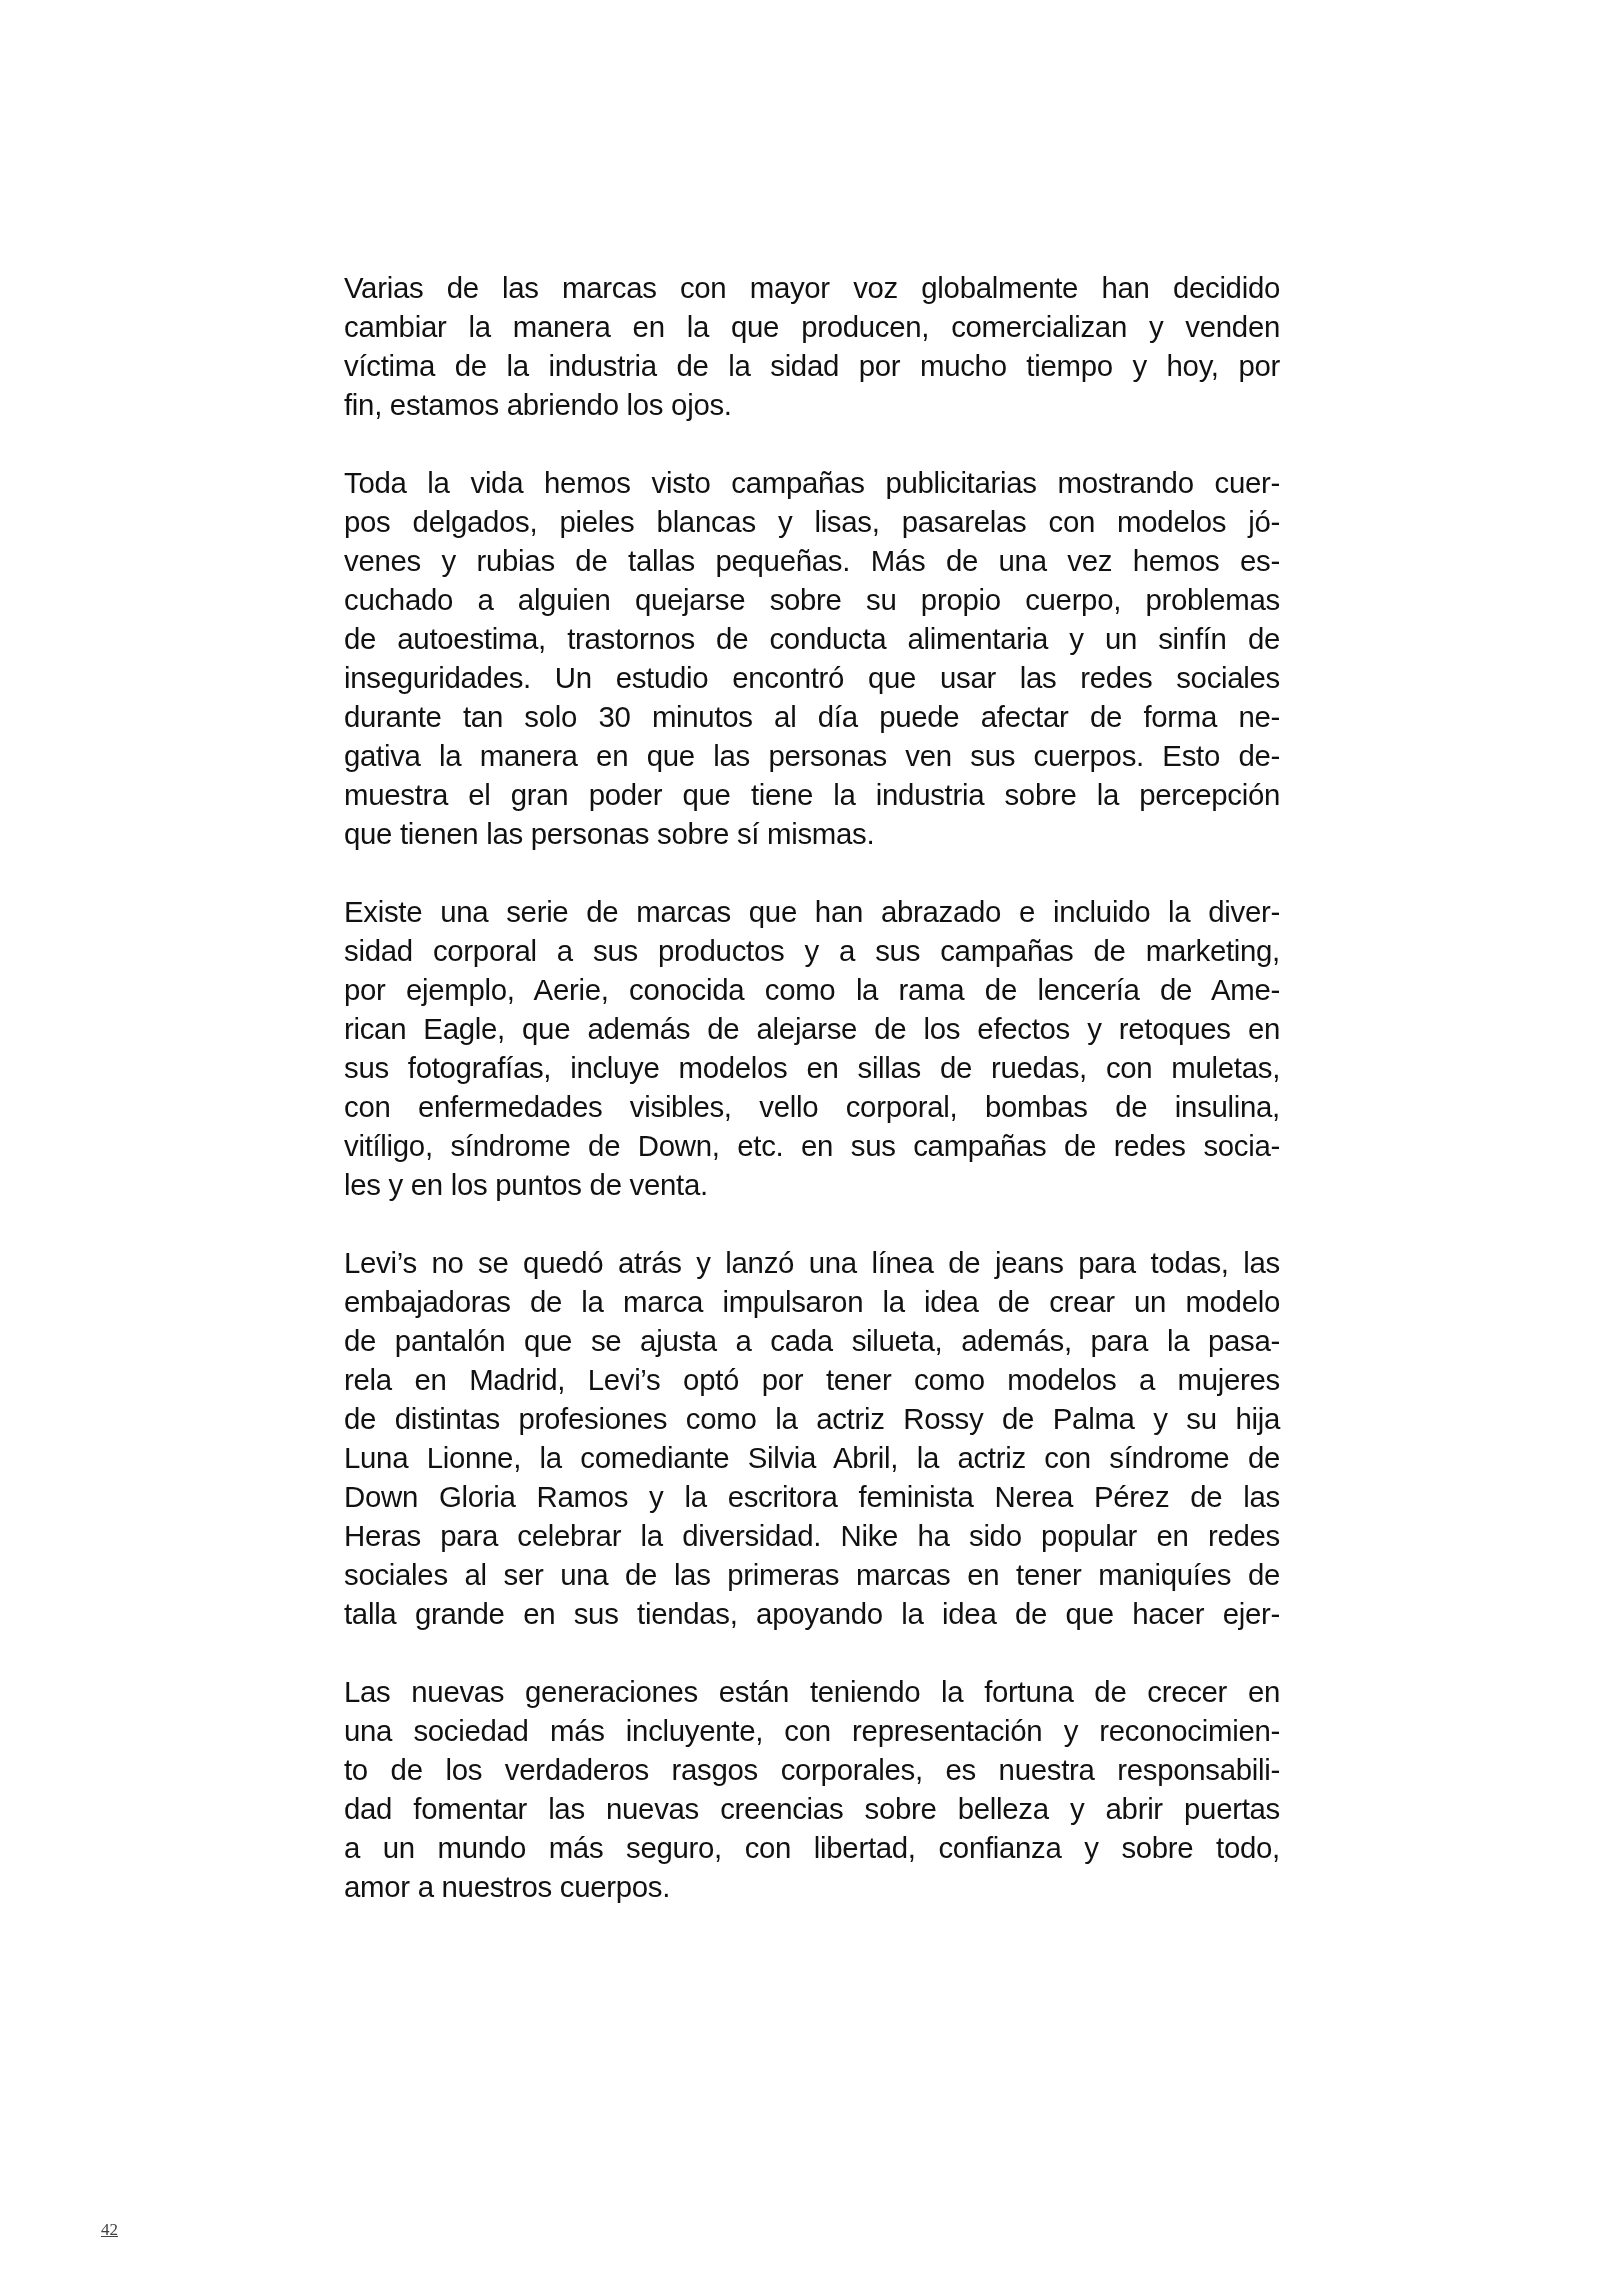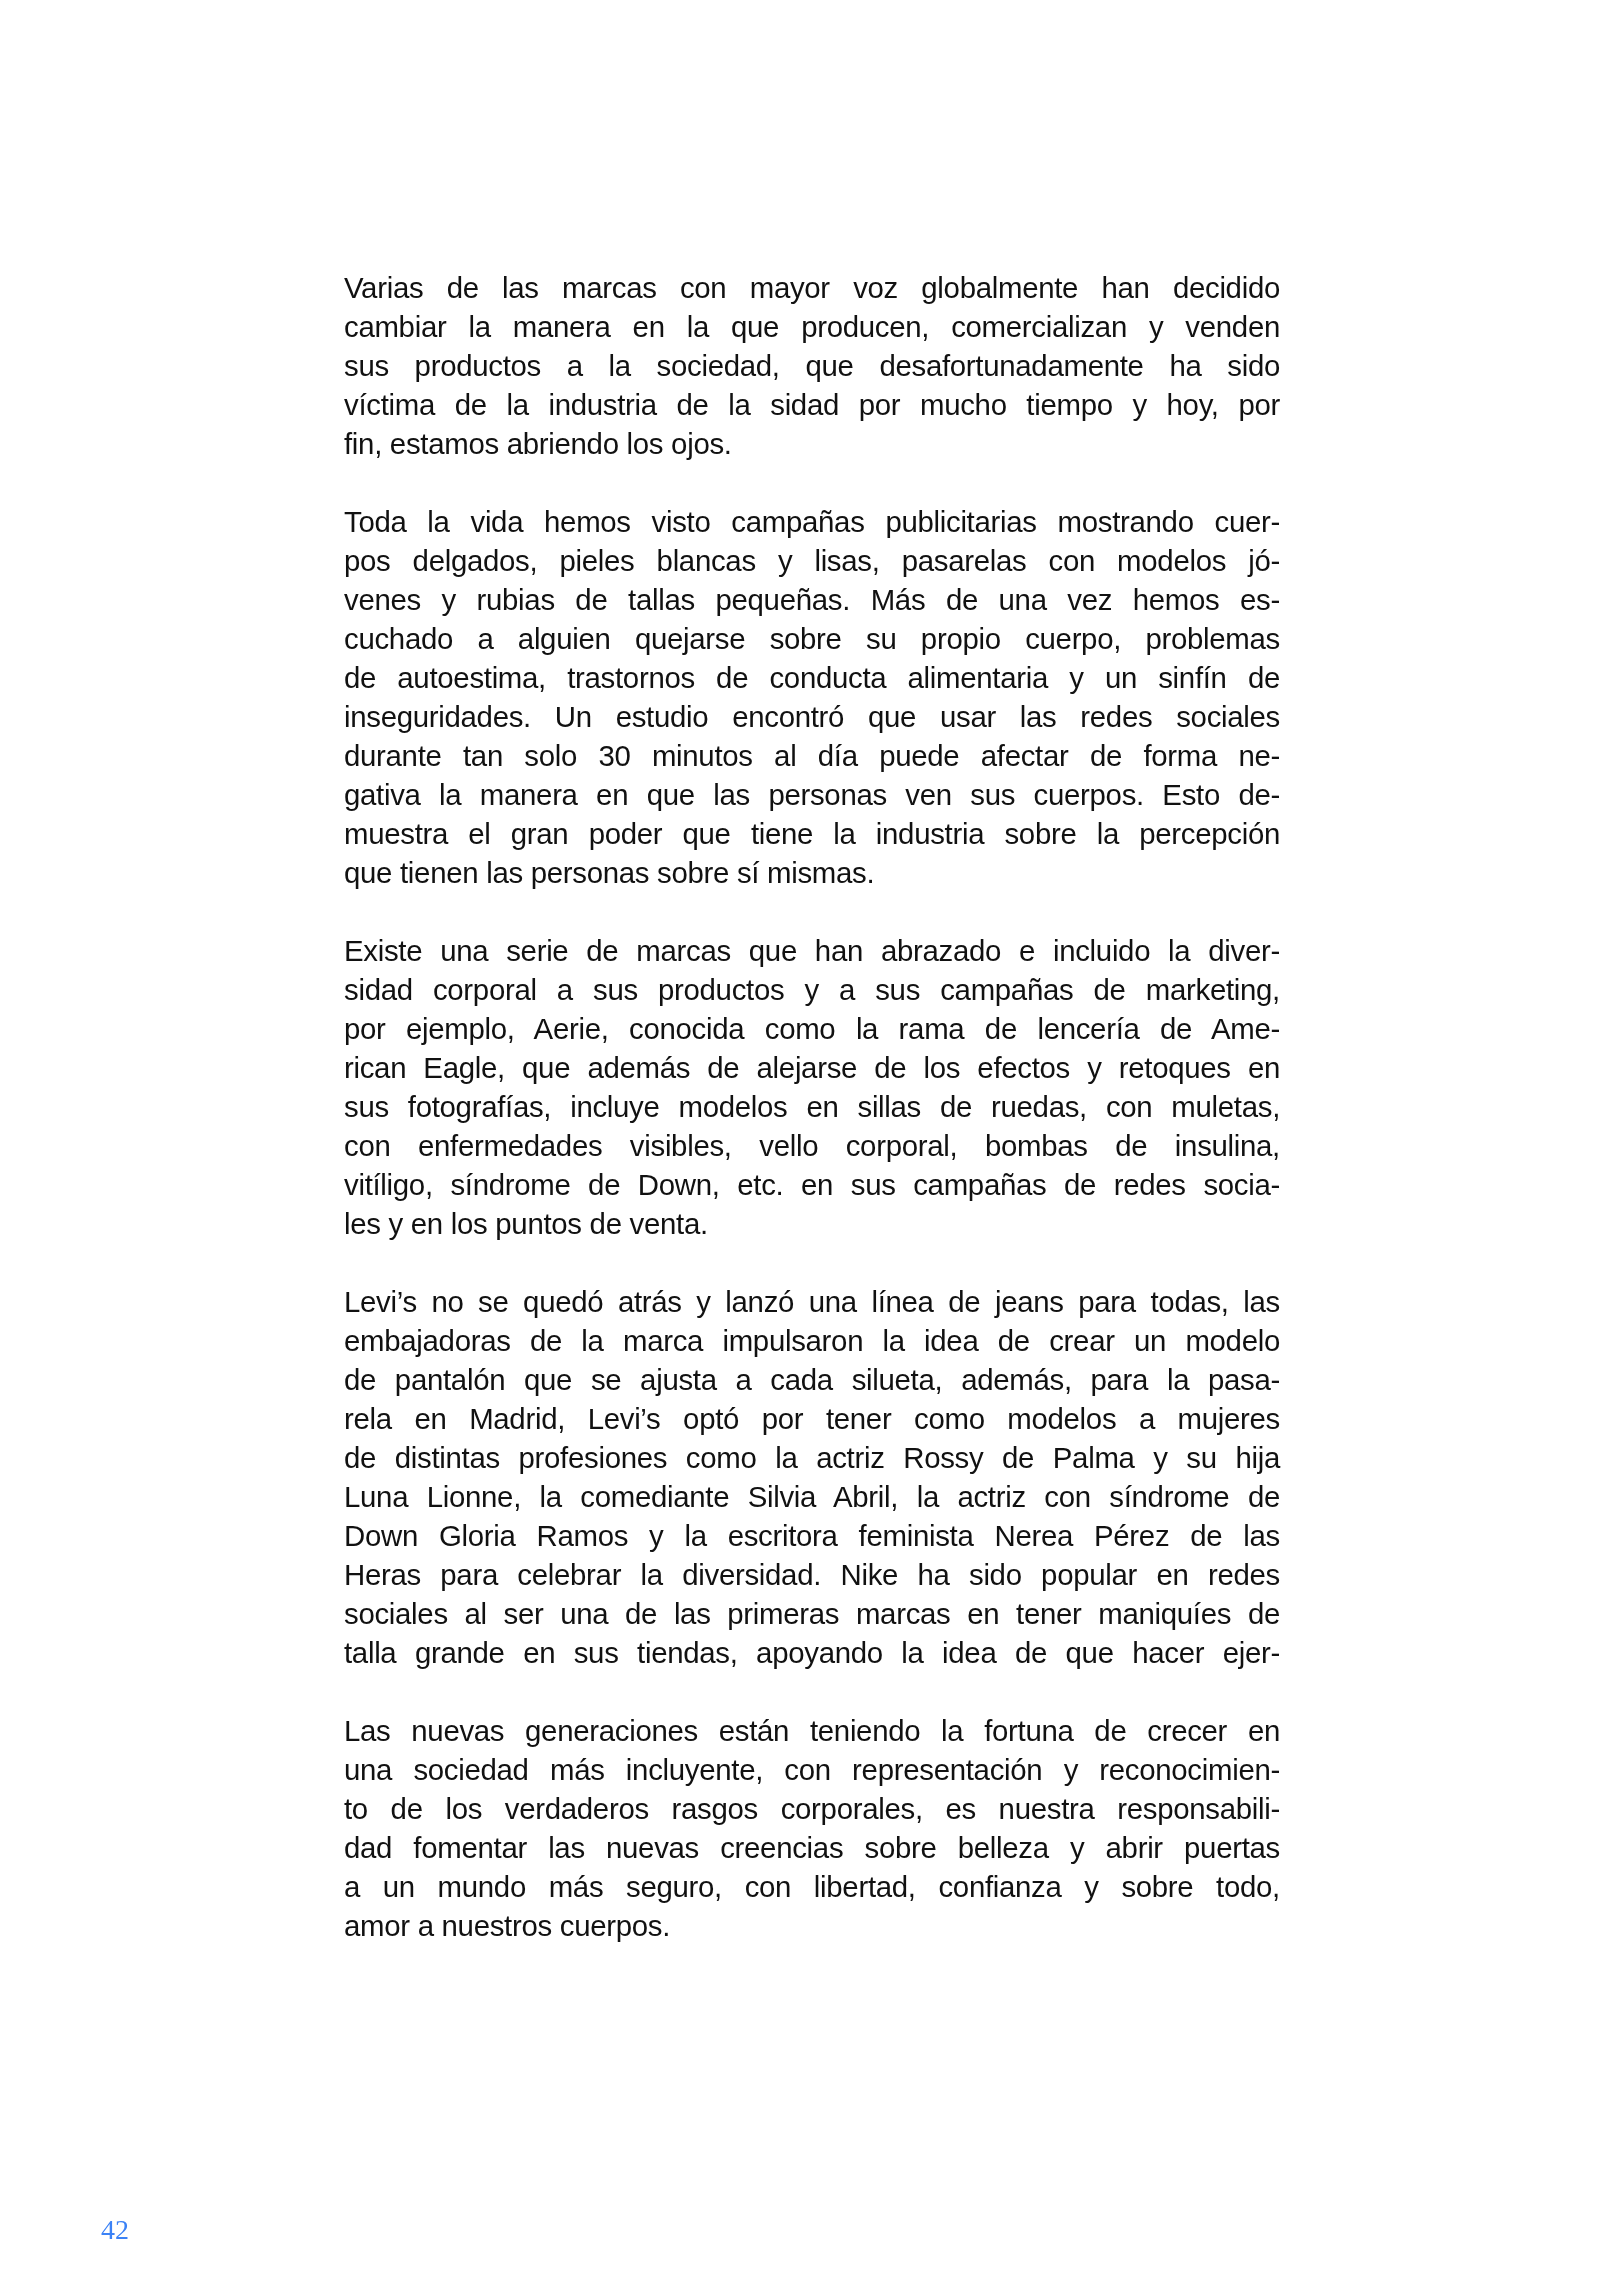--- a/index.html
+++ b/index.html
@@ -24,34 +24,34 @@
     text-align-last: justify;
     height: 39px;
     overflow: visible;
   }
   .line.last { text-align: right; text-align-last: left; }
   .page-number {
     position: absolute;
     left: 101px;
     top: 2212px;
     font-family: "Liberation Serif", serif;
-    font-size: 28px;
-    color: #3b82f6;
+    font-size: 17px;
+    color: #404040;
     line-height: 23.6px;
+    text-decoration: underline;
   }
 </style>
 </head>
 <body>
 
 <div class="page">
   <div class="body-text">
     <p class="para">
       <span class="line">Varias de las marcas con mayor voz globalmente han decidido</span>
       <span class="line">cambiar la manera en la que producen, comercializan y venden</span>
-      <span class="line">sus productos a la sociedad, que desafortunadamente ha sido</span>
       <span class="line">víctima de la industria de la sidad por mucho tiempo y hoy, por</span>
       <span class="line last">fin, estamos abriendo los ojos.</span>
     </p>
     <p class="para">
       <span class="line">Toda la vida hemos visto campañas publicitarias mostrando cuer-</span>
       <span class="line">pos delgados, pieles blancas y lisas, pasarelas con modelos jó-</span>
       <span class="line">venes y rubias de tallas pequeñas. Más de una vez hemos es-</span>
       <span class="line">cuchado a alguien quejarse sobre su propio cuerpo, problemas</span>
       <span class="line">de autoestima, trastornos de conducta alimentaria y un sinfín de</span>
       <span class="line">inseguridades. Un estudio encontró que usar las redes sociales</span>

